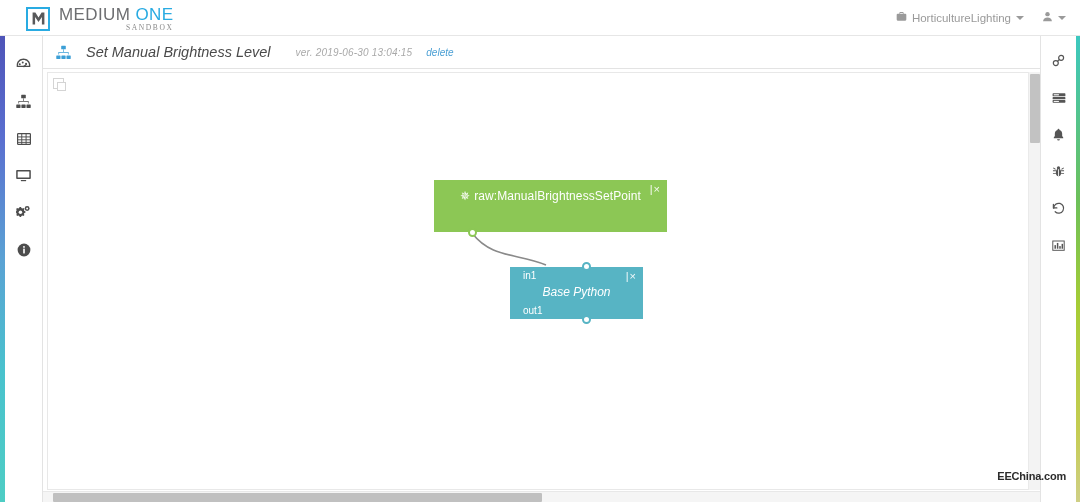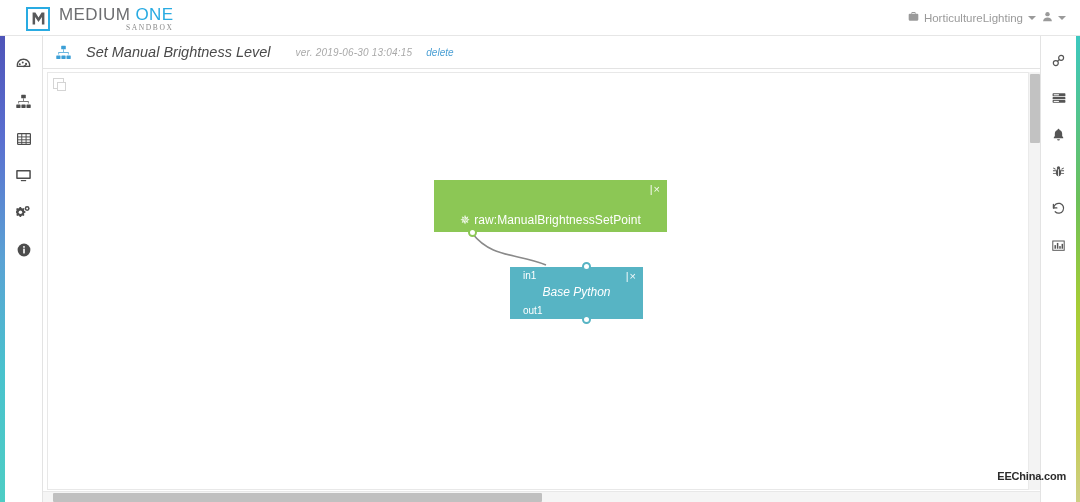--- a/index.html
+++ b/index.html
@@ -26,21 +26,21 @@
   .logo-mark svg { display:block; }
   .logo-text { margin-left:9px; line-height:1; position:relative; top:1px; }
   .logo-line1 { font-size:17px; letter-spacing:.4px; }
   .logo-medium { color:#6d6e71; }
   .logo-one { color:#29ABE2; }
   .logo-line2 {
     font-size:7.5px; color:#8a8a8a; letter-spacing:1.6px;
     text-align:right; margin-top:1px; font-family:"Liberation Serif", serif;
   }
   .header-right {
-    margin-left:auto; display:flex; align-items:center; gap:6px;
+    margin-left:auto; display:flex; align-items:center; gap:18px;
     margin-right:14px; color:#9a9a9a; font-size:11.5px;
   }
   .hr-item { display:flex; align-items:center; gap:5px; cursor:pointer; }
   .caret {
     width:0;height:0;border-left:4px solid transparent;border-right:4px solid transparent;
     border-top:4px solid #9a9a9a;
   }
 
   
   .rail-left {
@@ -131,21 +131,21 @@
   }
   .node-blue {
     left:462px; top:194px; width:133px; height:52px;
     background:#57B4C4;
   }
   .node-close {
     position:absolute; right:6px; top:3px; font-size:11px; color:#ffffff;
     opacity:.92; cursor:pointer; letter-spacing:1px;
   }
   .node-green .node-title {
-    position:absolute; left:0; right:0; top:33px; text-align:center;
+    position:absolute; left:0; right:0; top:9px; text-align:center;
     font-size:12px; letter-spacing:.1px;
   }
   .flake { margin-right:4px; font-size:12px; }
   .node-blue .node-in {
     position:absolute; left:13px; top:3px; font-size:10px;
   }
   .node-blue .node-main {
     position:absolute; left:0; right:0; top:18px; text-align:center; font-size:12px;font-style:italic;
   }
   .node-blue .node-out {

